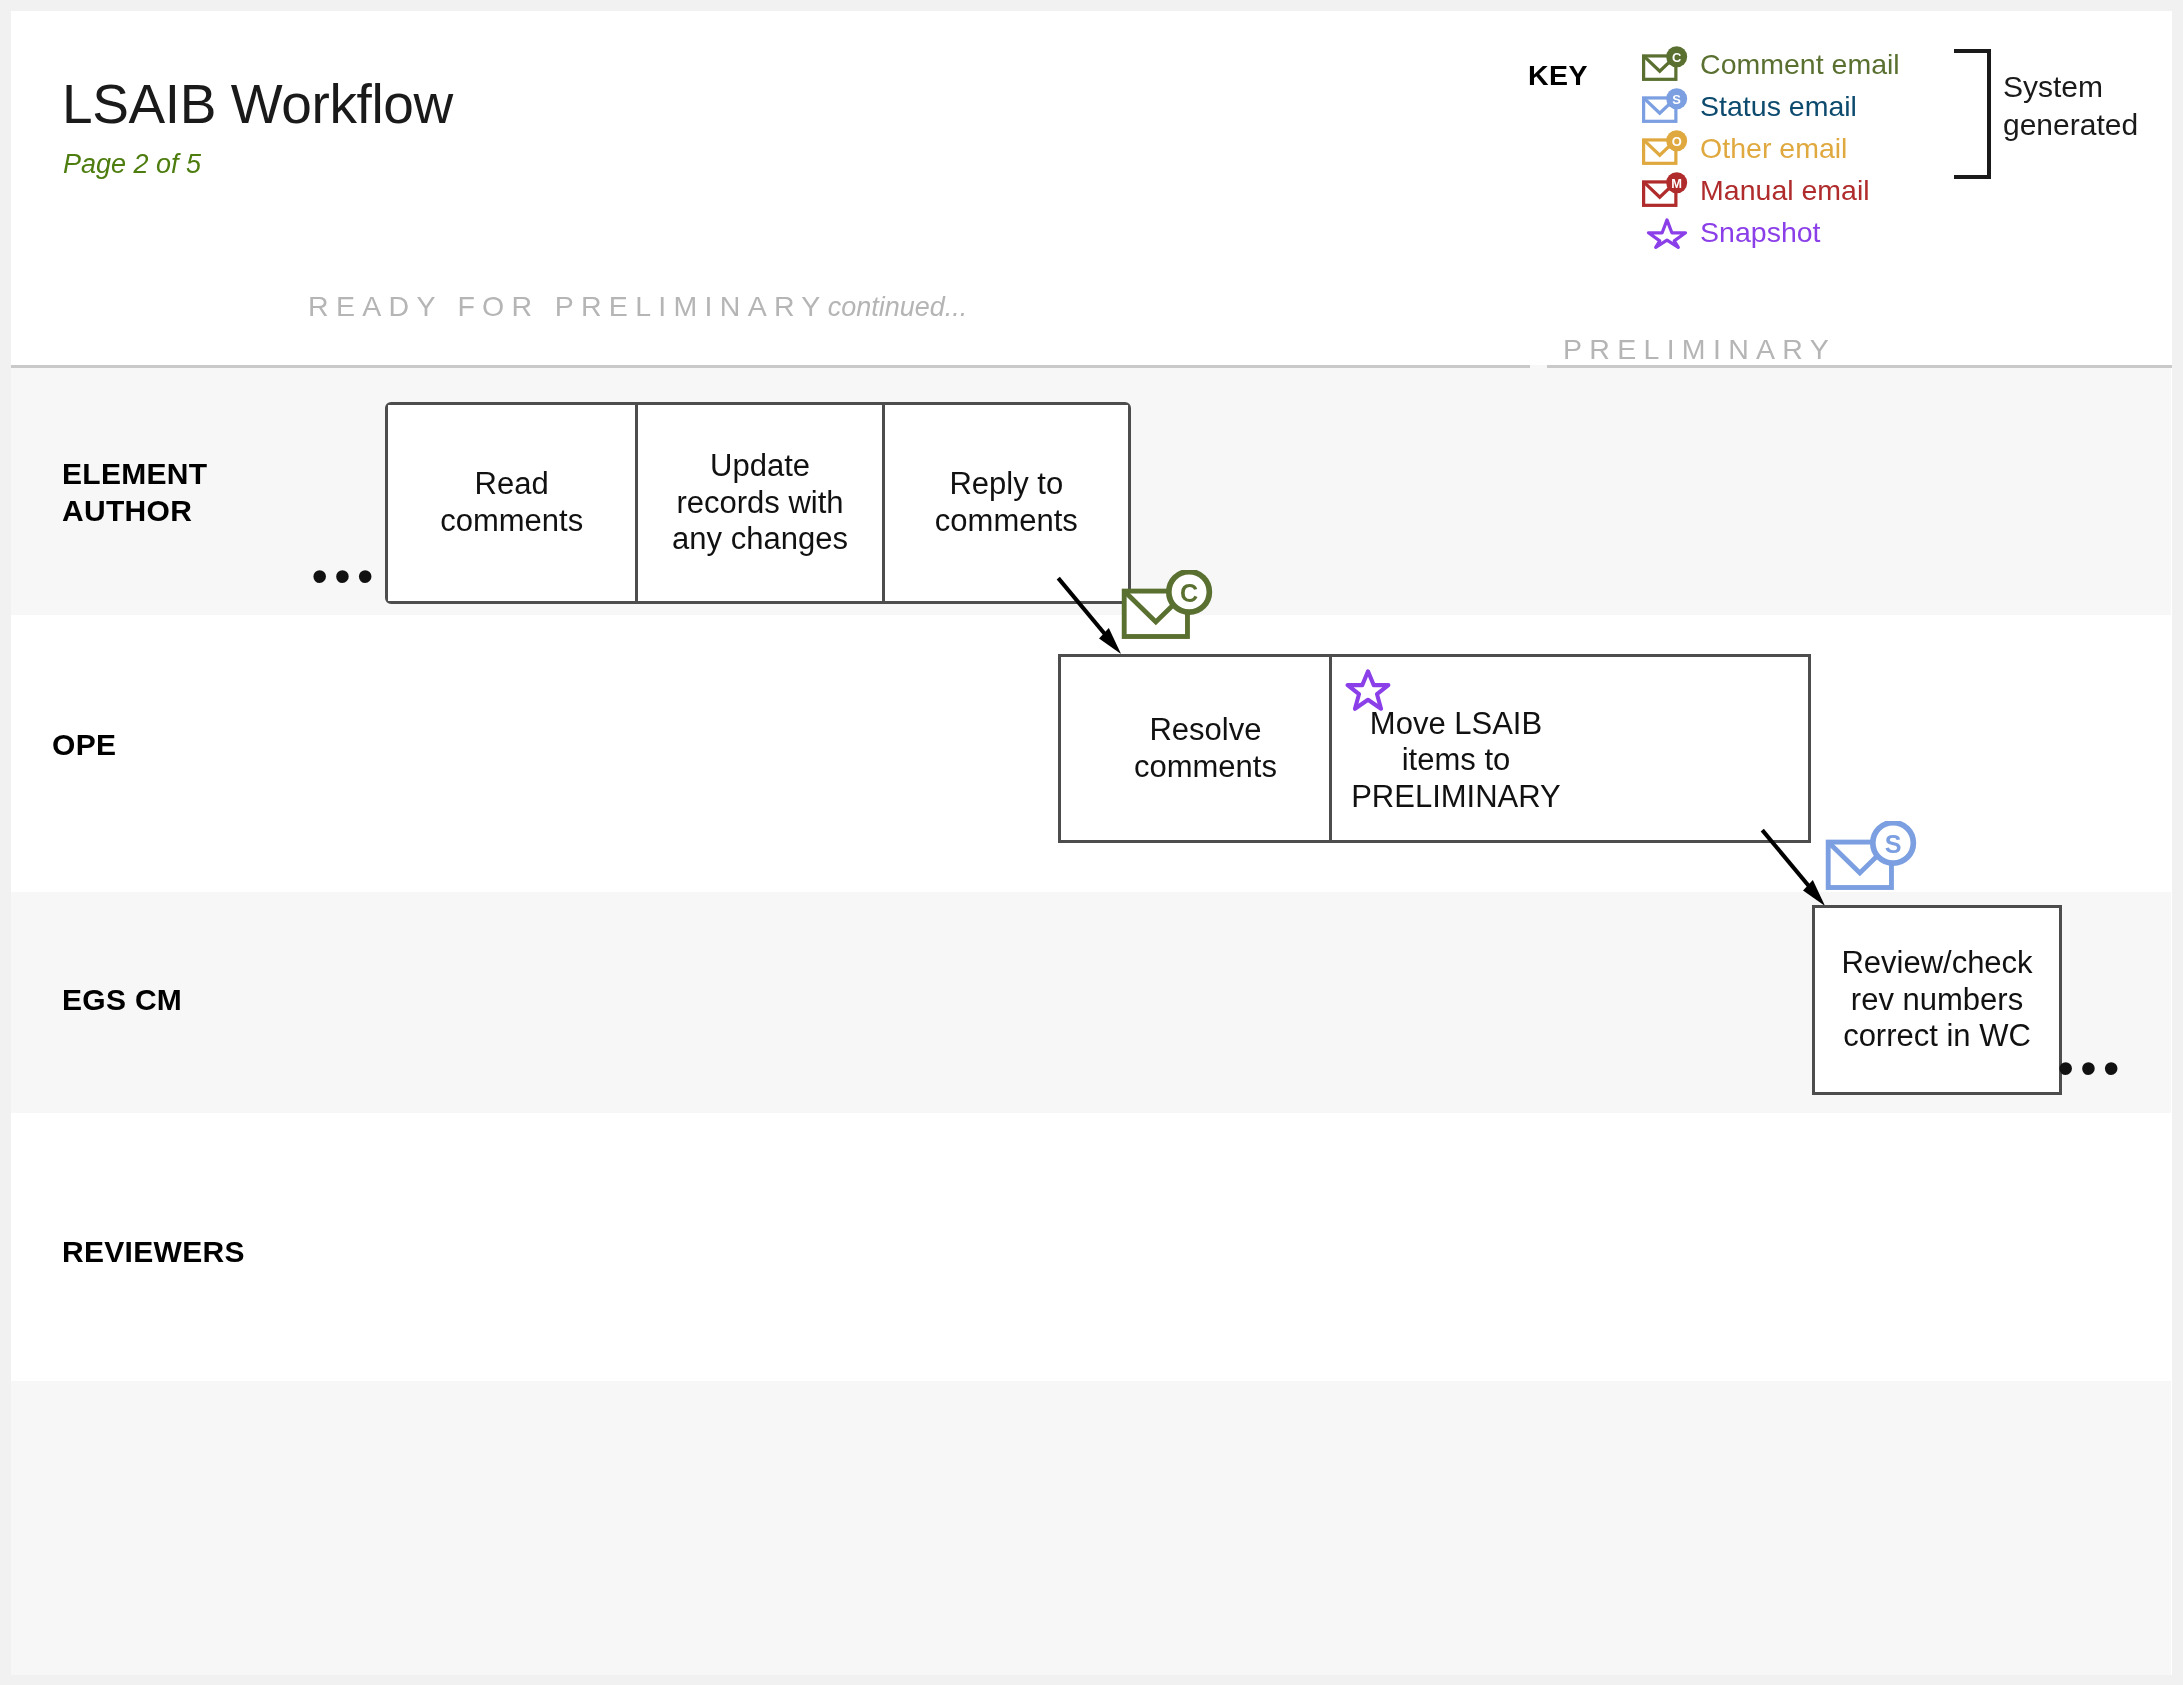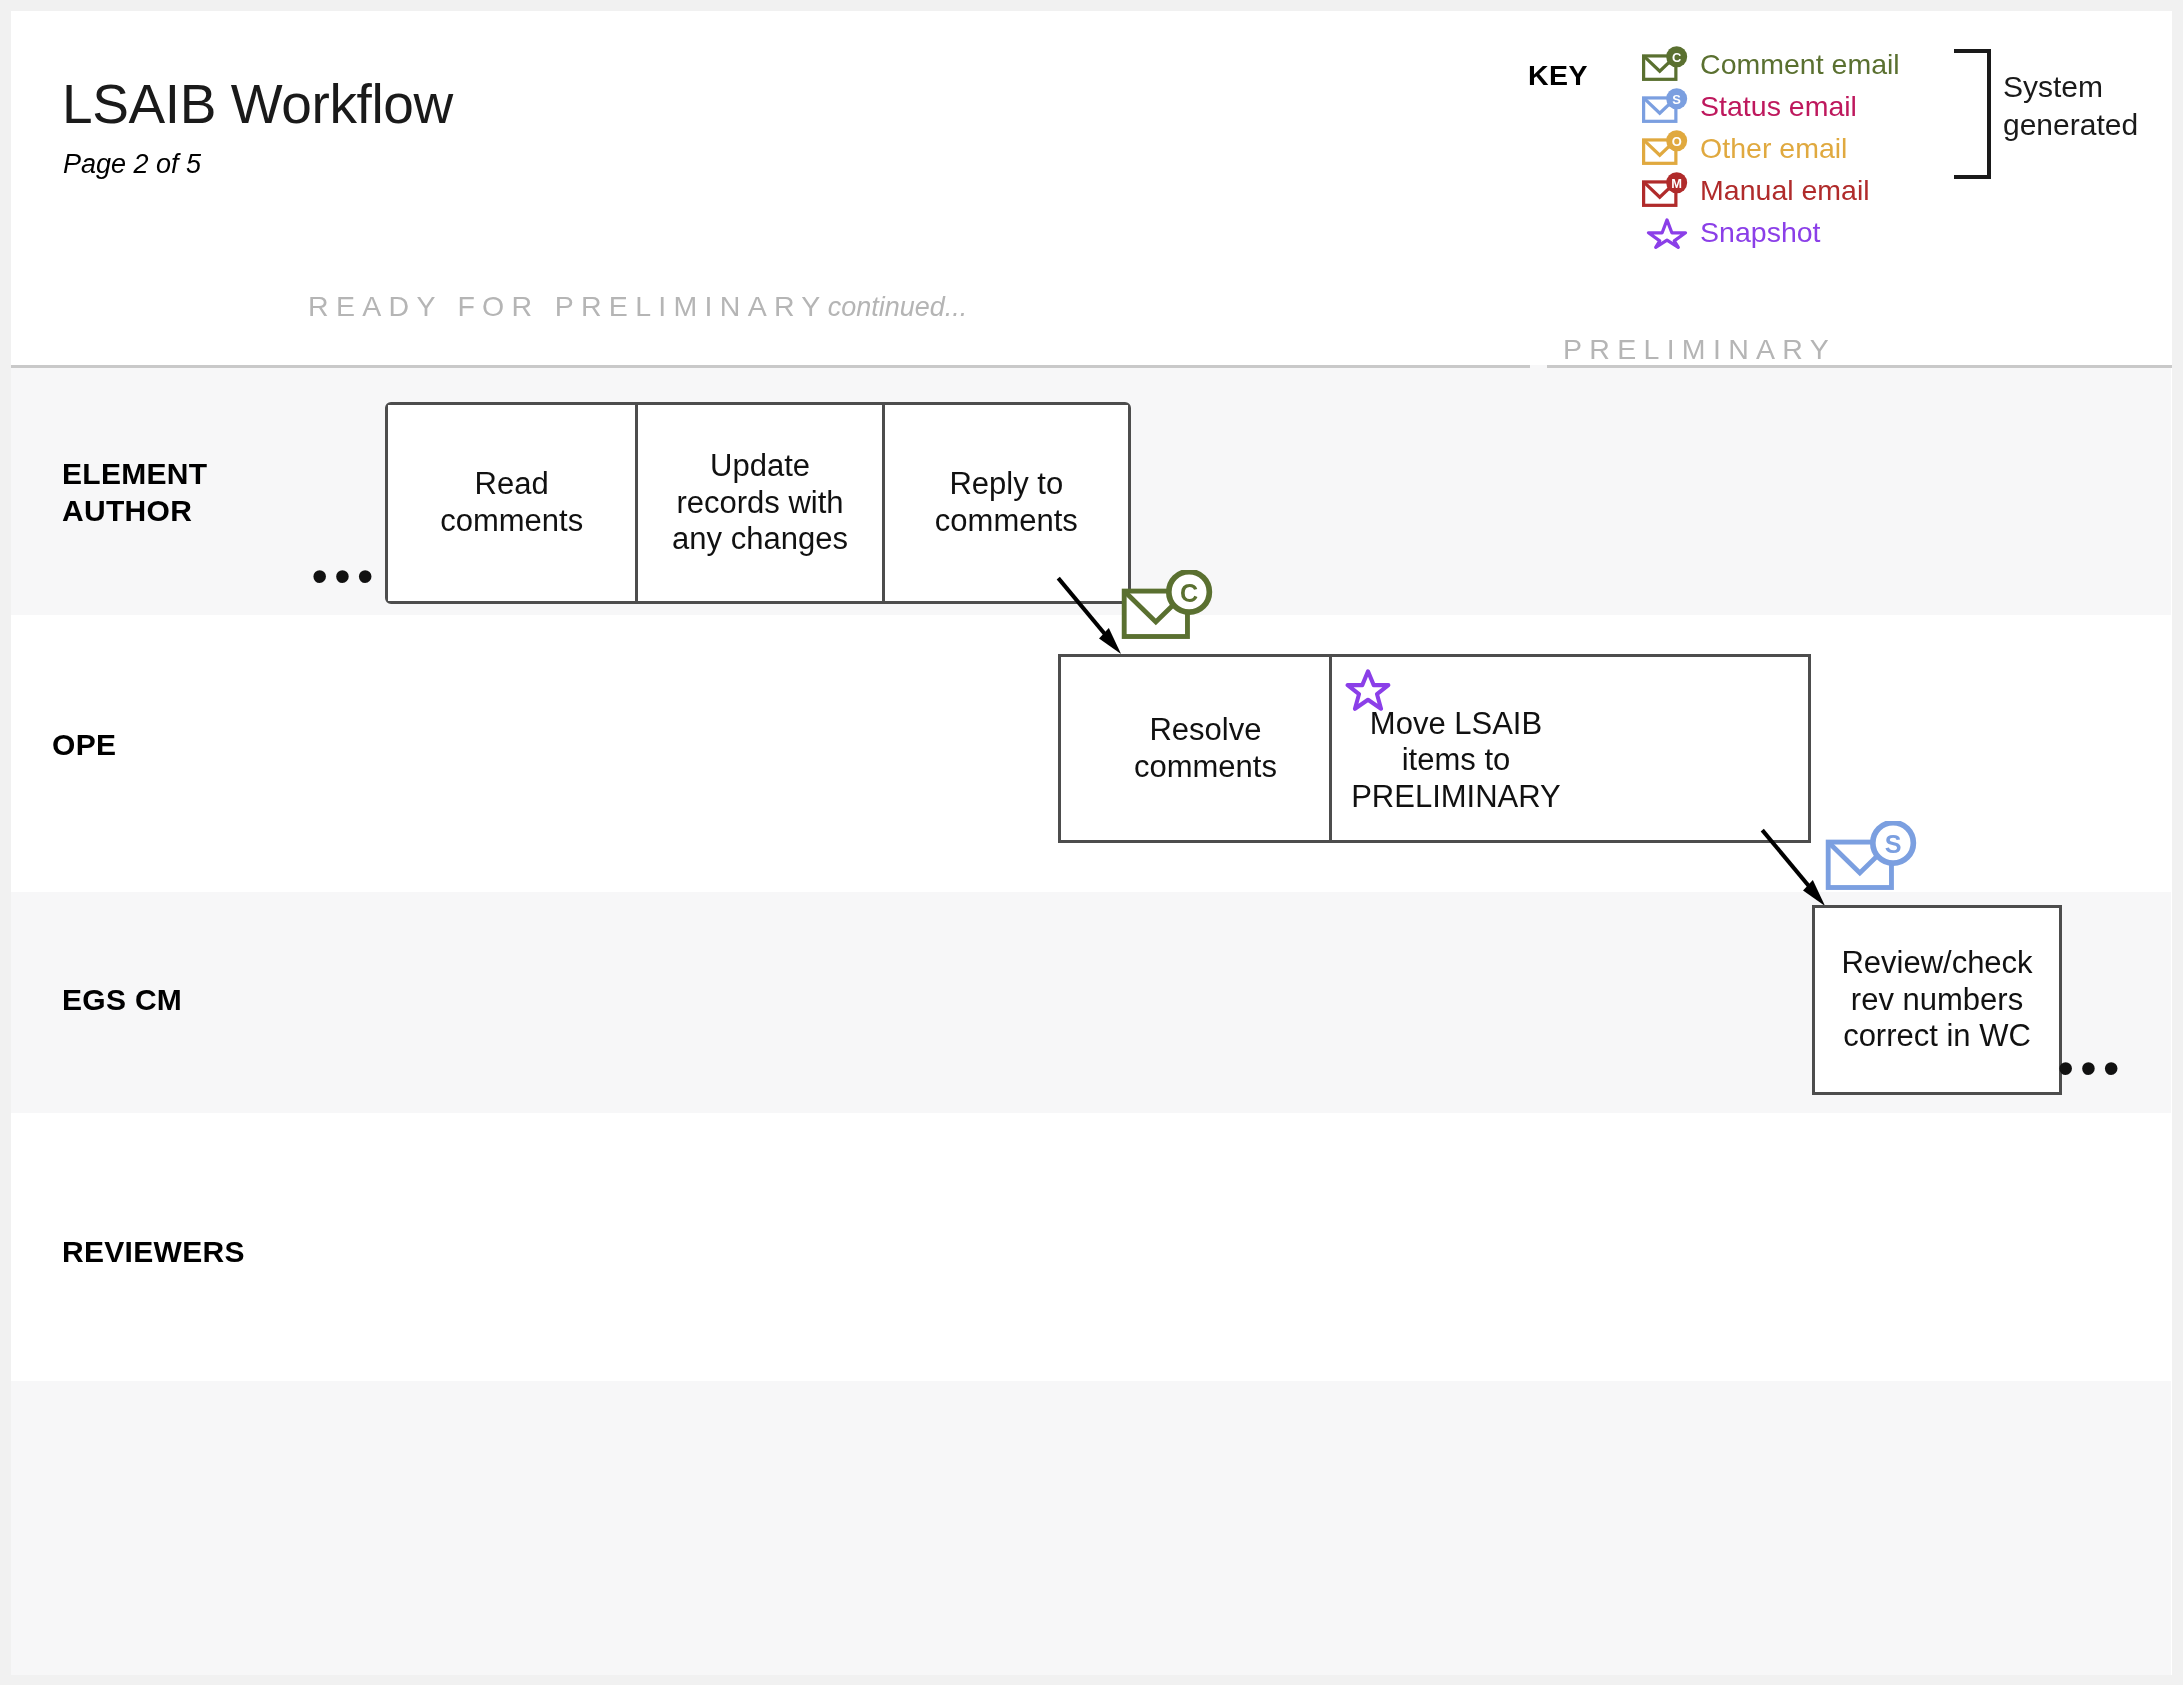--- a/index.html
+++ b/index.html
@@ -55,21 +55,21 @@
     font-size: 55px;
     color: #1a1a1a;
     letter-spacing: -0.4px;
   }
   .doc-subtitle {
     position: absolute;
     left: 63px;
     top: 149px;
     font-size: 27px;
     font-style: italic;
-    color: #000000;
+    color: #4d7c0f;
   }
 
   
   .key-label {
     position: absolute;
     left: 1528px;
     top: 59px;
     font-size: 28.5px;
     font-weight: bold;
     color: #000;
@@ -220,21 +220,21 @@
 
     <div class="legend-row">
       <span class="legend-icon">
         <svg width="50" height="36" viewBox="0 0 62 44">
           <rect x="2" y="12" width="40" height="29" fill="#ffffff" stroke="#7b9fe0" stroke-width="4"></rect>
           <polyline points="2,12 22,31 42,12" fill="none" stroke="#7b9fe0" stroke-width="4"></polyline>
           <circle cx="43" cy="13" r="13" fill="#7b9fe0"></circle>
           <text x="43" y="20" font-family="Liberation Sans, sans-serif" font-size="16" font-weight="bold" fill="#ffffff" text-anchor="middle">S</text>
         </svg>
       </span>
-      <span class="legend-text" style="color:#be185d">Status email</span>
+      <span class="legend-text" style="color:#0c4a6e">Status email</span>
     </div>
 
     <div class="legend-row">
       <span class="legend-icon">
         <svg width="50" height="36" viewBox="0 0 62 44">
           <rect x="2" y="12" width="40" height="29" fill="#ffffff" stroke="#e0a93f" stroke-width="4"></rect>
           <polyline points="2,12 22,31 42,12" fill="none" stroke="#e0a93f" stroke-width="4"></polyline>
           <circle cx="43" cy="13" r="13" fill="#e0a93f"></circle>
           <text x="43" y="20" font-family="Liberation Sans, sans-serif" font-size="16" font-weight="bold" fill="#ffffff" text-anchor="middle">O</text>
         </svg>

